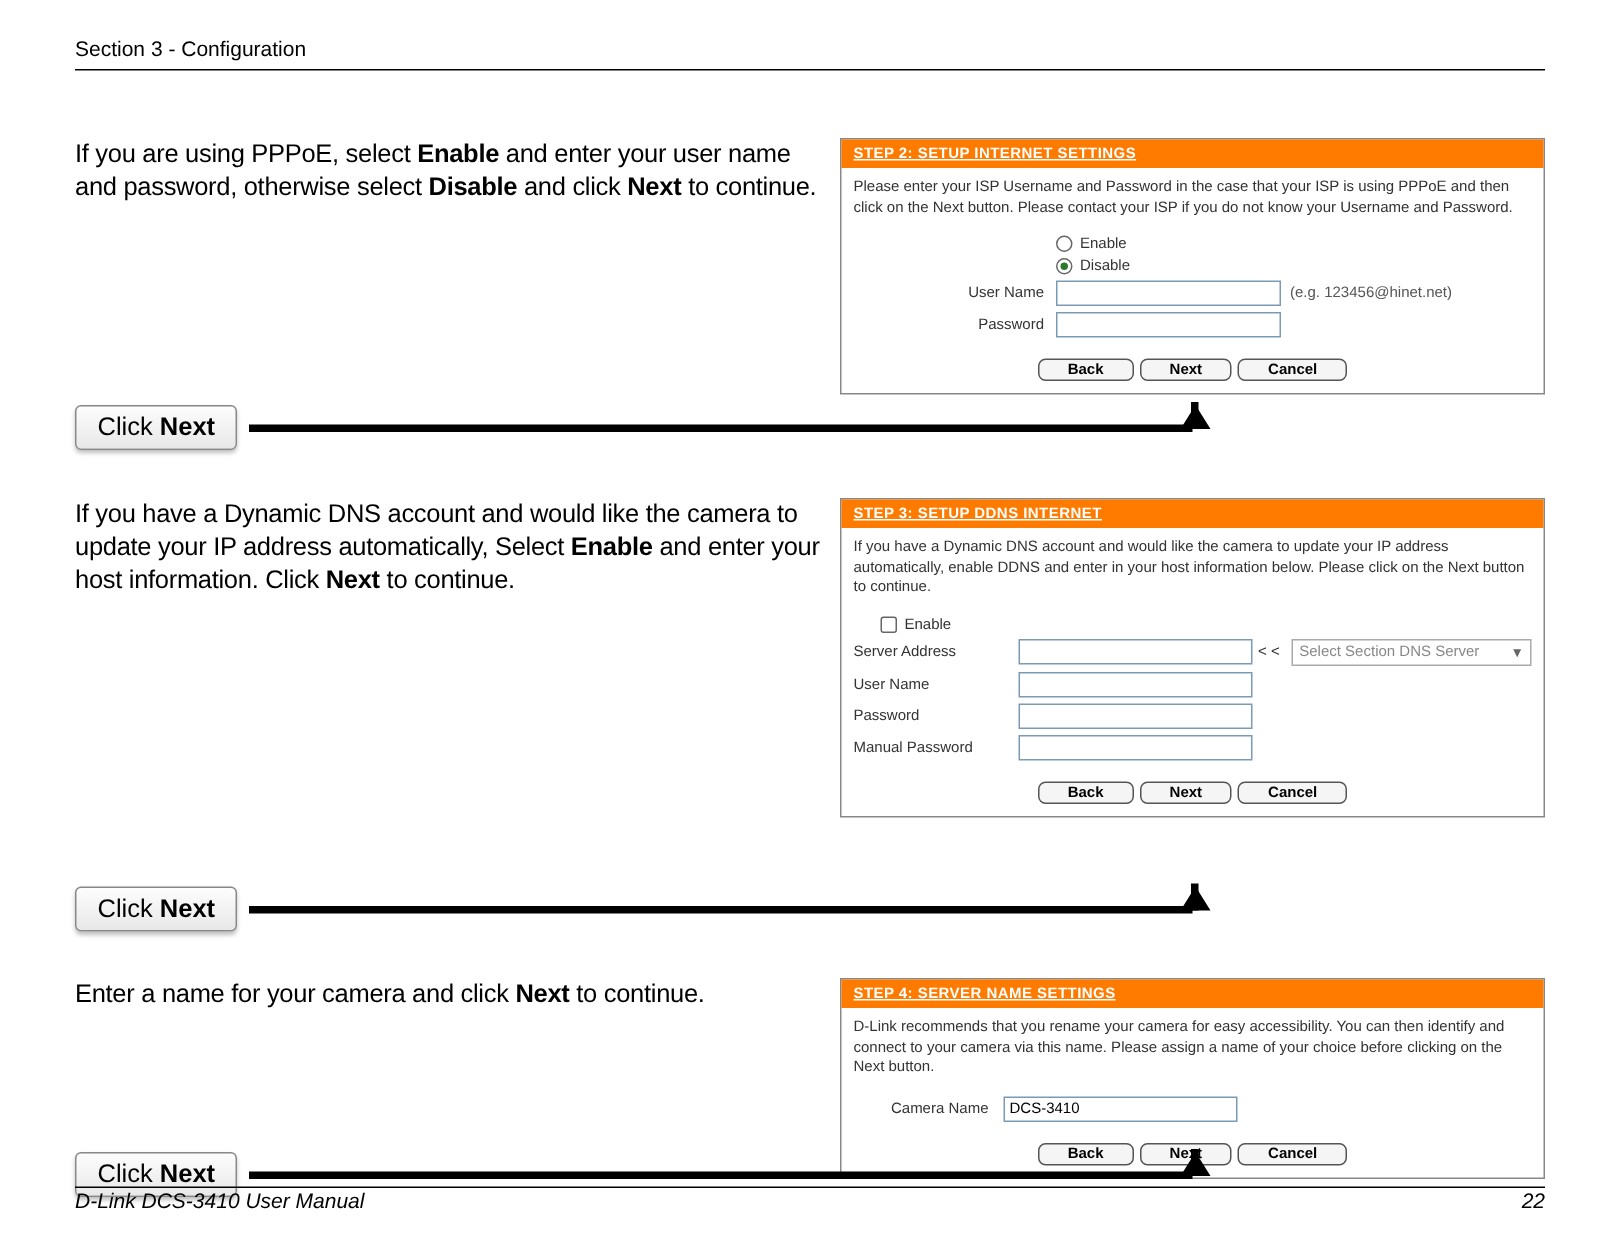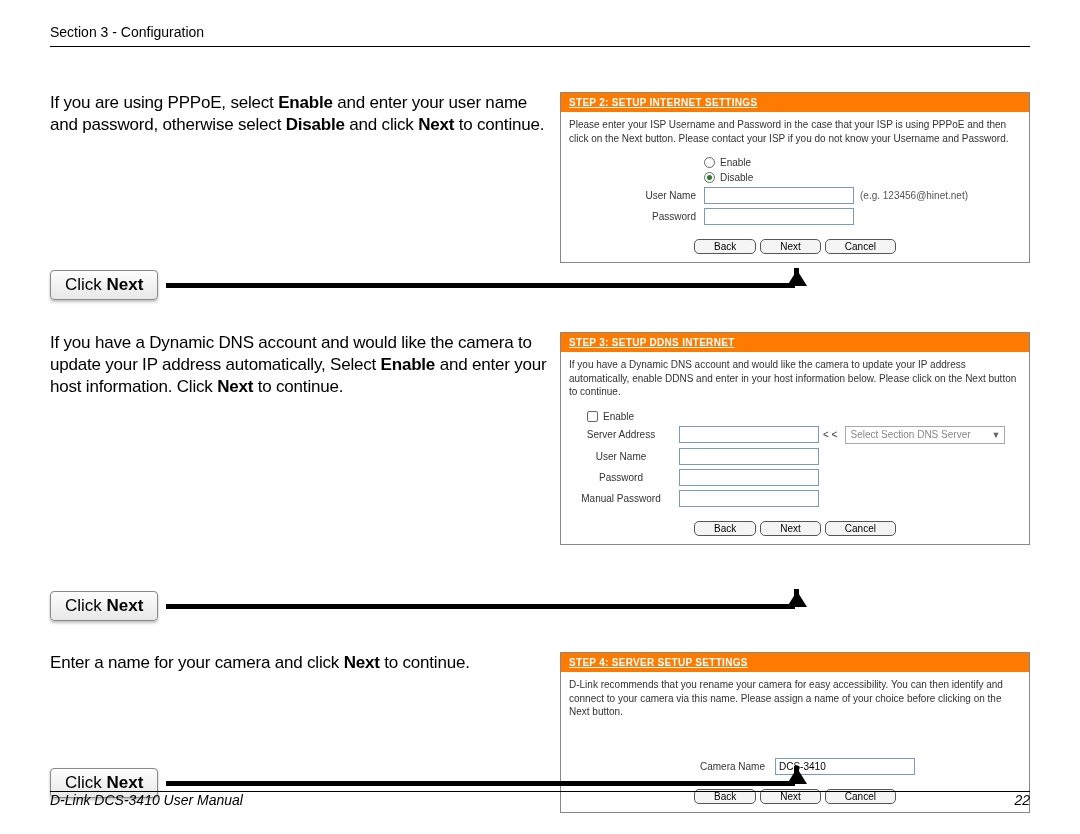--- a/index.html
+++ b/index.html
@@ -70,26 +70,26 @@
     letter-spacing: 0.3px;
     text-decoration: underline;
   }
   .panel-desc { padding: 6px 8px 8px; line-height: 1.35; }
   .form-area { padding: 2px 8px 6px; }
   .row {
     display: flex;
     align-items: center;
     padding: 2px 0;
   }
-  .lbl { width: 110px; text-align: center; padding-right: 6px; }
+  .lbl { width: 110px; text-align: left; padding-right: 6px; }
   .lbl-r { width: 135px; text-align: right; padding-right: 8px; }
   .tbox {
     border: 1px solid #7a9ab5;
     height: 17px;
-    width: 140px;
+    width: 156px;
     background: #fff;
     font-size: 10px;
     padding: 0 3px;
   }
   .tbox.wide { width: 150px; }
   .hint { margin-left: 6px; color: #555; font-size: 10px; }
   .radio, .chk {
     width: 11px; height: 11px; border: 1px solid #666; border-radius: 50%;
     display: inline-block; margin-right: 5px; position: relative;
   }
@@ -98,20 +98,21 @@
     content: ""; position: absolute; left: 2px; top: 2px; width: 5px; height: 5px;
     border-radius: 50%; background: #2a7a2a;
   }
   .btnbar {
     display: flex; justify-content: center; gap: 4px; padding: 6px 0 8px;
   }
   .btn {
     border: 1px solid #555; border-radius: 5px;
     padding: 1px 19px; font-size: 10px; background: #f5f5f5;
     font-family: Verdana, Arial, sans-serif;
+    font-weight: bold;
   }
   .dd {
     border: 1px solid #aaa; height: 18px; width: 160px;
     display: inline-flex; align-items: center; padding: 0 4px;
     font-size: 10px; color: #888; margin-left: 8px;
     justify-content: space-between;
   }
   .dd-arrow { font-size: 9px; color: #666; }
   .dd-pre { font-size: 10px; margin-left: 4px; }
   
@@ -266,24 +267,24 @@
       <div class="arrowhead"></div>
     </div>
   </div>
 
   <div class="section s3">
     <p class="instr">
       <span>Enter a name for your camera and click </span><b>Next</b><span> to continue.</span>
     </p>
 
     <div class="panel">
-      <div class="panel-hdr">STEP 4: SERVER SETUP SETTINGS</div>
+      <div class="panel-hdr">STEP 4: SERVER NAME SETTINGS</div>
       <div class="panel-desc">D-Link recommends that you rename your camera for easy accessibility. You can then identify and connect to your camera via this name. Please assign a name of your choice before clicking on the Next button.</div>
       <div class="form-area">
-        <div class="row" style="justify-content:center;margin-top:27px;">
+        <div class="row" style="justify-content:flex-start;">
             <span style="width:100px; text-align:right; padding-right:10px;">Camera Name</span>
             <input class="tbox" value="DCS-3410" style="">
           </div>
       </div>
       <div class="btnbar">
         <button class="btn">Back</button>
         <button class="btn">Next</button>
         <button class="btn">Cancel</button>
       </div>
     </div>

